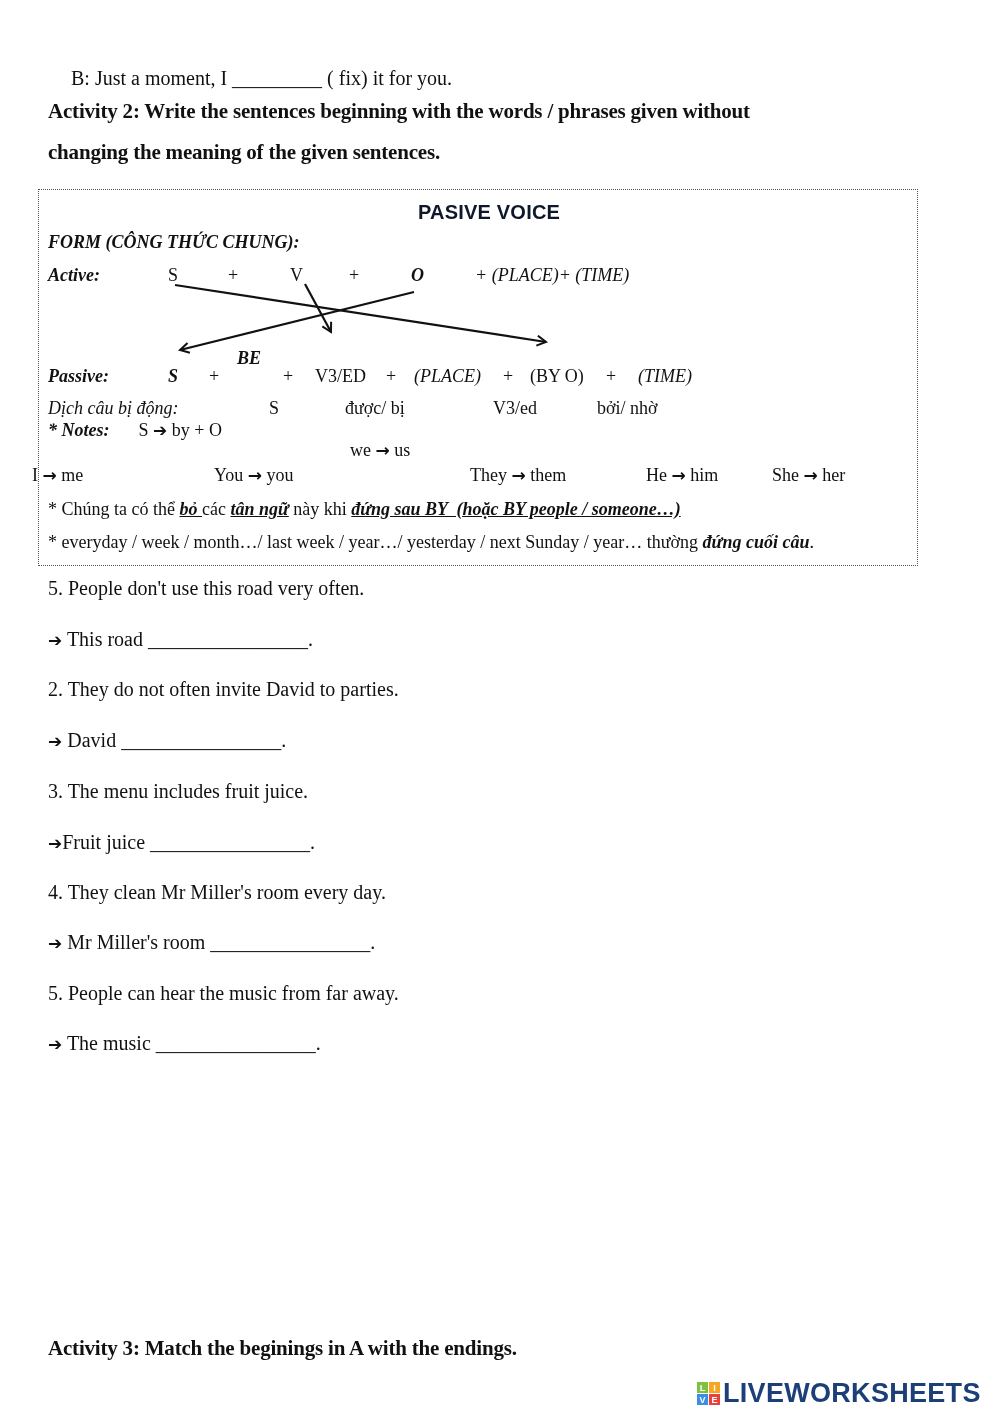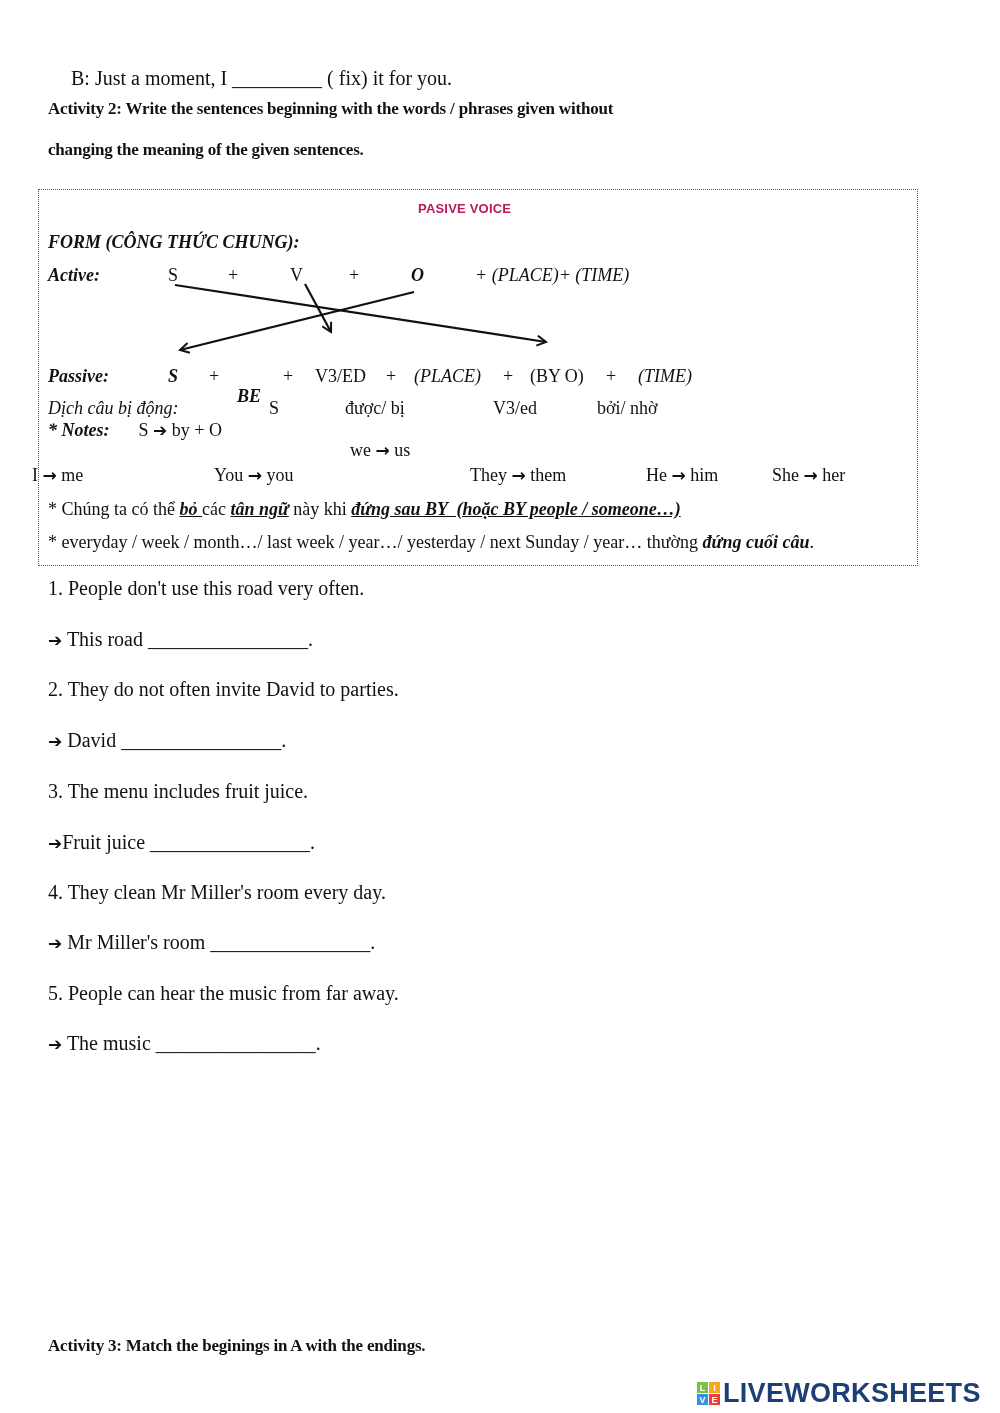--- a/index.html
+++ b/index.html
@@ -3,25 +3,25 @@
 <meta charset="utf-8">
 <style>
   html, body { margin:0; padding:0; background:#ffffff; }
   body { width:1000px; height:1413px; position:relative; overflow:hidden;
          font-family:"Liberation Serif", "DejaVu Serif", serif; color:#111; }
   .abs { position:absolute; white-space:nowrap; }
   .t20 { font-size:20px; }
   .bold { font-weight:bold;font-style:italic; }
   .it { font-style:italic; }
   .u { text-decoration:underline; }
-  .heading { font-size:17px; font-weight:bold; letter-spacing:-0.2px; }
+  .heading { font-size:21px; font-weight:bold; letter-spacing:-0.2px; }
   .box { position:absolute; left:38px; top:189px; width:878px; height:375px;
          border:1px dotted #555; }
-  .box-title { position:absolute; left:418px; top:201px; font-size:13px; font-weight:bold;
-               color:#be185d; font-family:"Liberation Sans", sans-serif; letter-spacing:0.2px;}
+  .box-title { position:absolute; left:418px; top:201px; font-size:20px; font-weight:bold;
+               color:#0f172a; font-family:"Liberation Sans", sans-serif; letter-spacing:0.2px;}
   .row { font-size:18px; }
   .arrow { font-family:"DejaVu Sans", sans-serif; font-weight:bold; font-size:17px; }
   .logo { position:absolute; left:697px; top:1378px; display:flex; align-items:center; }
   .logo-grid { display:grid; grid-template-columns:11px 11px; grid-template-rows:11px 11px; gap:1px; margin-right:3px;}
   .logo-grid span { display:flex; align-items:center; justify-content:center; color:#fff; font-size:9px; font-weight:bold;
                     font-family:"Liberation Sans", sans-serif; }
   .logo-text { font-family:"Liberation Sans", sans-serif; font-weight:bold; font-size:27px; color:#1d3f77; letter-spacing:0.3px; }
 </style>
 </head>
 <body>
@@ -55,21 +55,21 @@
     </marker>
   </defs>
   <line x1="175" y1="285" x2="546" y2="342" stroke="#111" stroke-width="2.2" marker-end="url(#ah)"></line>
   <line x1="305" y1="284" x2="331" y2="332" stroke="#111" stroke-width="2.2" marker-end="url(#ah)"></line>
   <line x1="414" y1="292" x2="180" y2="350" stroke="#111" stroke-width="2.2" marker-end="url(#ah)"></line>
 </svg>
 
 <div class="abs row bold" style="left:48px; top:366px;">Passive:</div>
 <div class="abs row bold it" style="left:168px; top:366px;">S</div>
 <div class="abs row" style="left:209px; top:366px;">+</div>
-<div class="abs row bold" style="left:237px; top:386px;">BE</div>
+<div class="abs row bold" style="left:237px; top:348px;">BE</div>
 <div class="abs row" style="left:283px; top:366px;">+</div>
 <div class="abs row" style="left:315px; top:366px;">V3/ED</div>
 <div class="abs row" style="left:386px; top:366px;">+</div>
 <div class="abs row it" style="left:414px; top:366px;">(PLACE)</div>
 <div class="abs row" style="left:503px; top:366px;">+</div>
 <div class="abs row" style="left:530px; top:366px;">(BY O)</div>
 <div class="abs row" style="left:606px; top:366px;">+</div>
 <div class="abs row it" style="left:638px; top:366px;">(TIME)</div>
 
 <div class="abs row it" style="left:48px; top:398px;">Dịch câu bị động:</div>
@@ -118,21 +118,21 @@
 </div>
 
 <div class="abs row" style="left:48px; top:499px;">
   <span style="white-space:pre;">* Chúng ta có thể </span><span class="bold u" style="white-space:pre;">bỏ </span><span style="white-space:pre;">các </span><span class="bold u">tân ngữ</span><span style="white-space:pre;"> này khi </span><span class="bold u" style="white-space:pre;">đứng sau BY  (hoặc BY people / someone…)</span>
 </div>
 
 <div class="abs row" style="left:48px; top:532px;">
   <span style="white-space:pre;">* everyday / week / month…/ last week / year…/ yesterday / next Sunday / year… thường </span><span class="bold it">đứng cuối câu</span><span>.</span>
 </div>
 
-<div class="abs t20" style="left:48px; top:577px;">1. People don't use this road very often.</div>
+<div class="abs t20" style="left:48px; top:577px;">5. People don't use this road very often.</div>
 <div class="abs t20" style="left:48px; top:628px;">
   <span class="arrow">➔</span><span style="white-space:pre;"> This road</span>
   <span>________________</span><span>.</span>
 </div>
 
 <div class="abs t20" style="left:48px; top:678px;">2. They do not often invite David to parties.</div>
 <div class="abs t20" style="left:48px; top:729px;">
   <span class="arrow">➔</span><span style="white-space:pre;text-align:right;"> David</span>
   <span>________________</span><span>.</span>
 </div>

